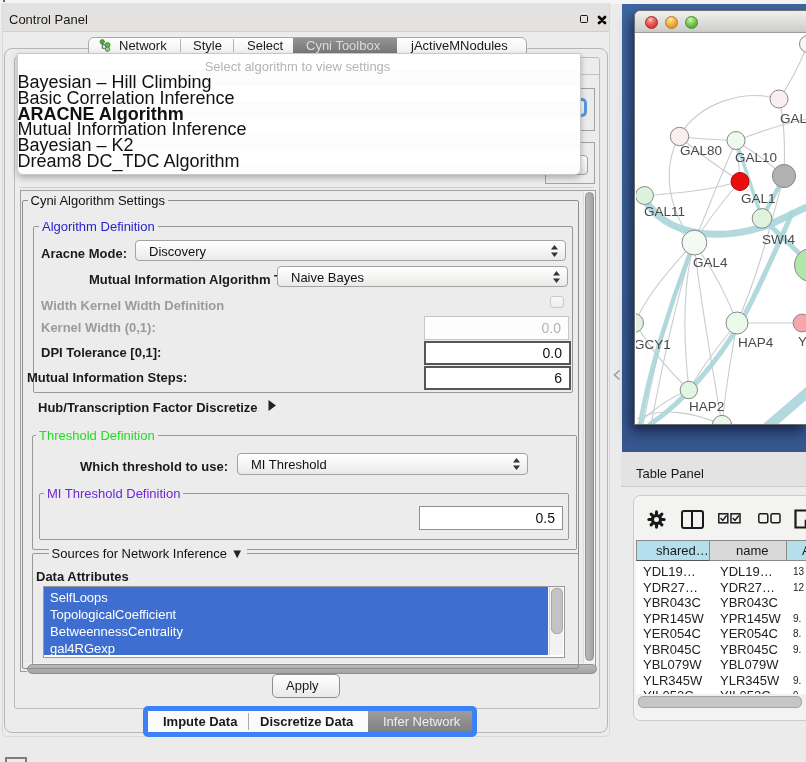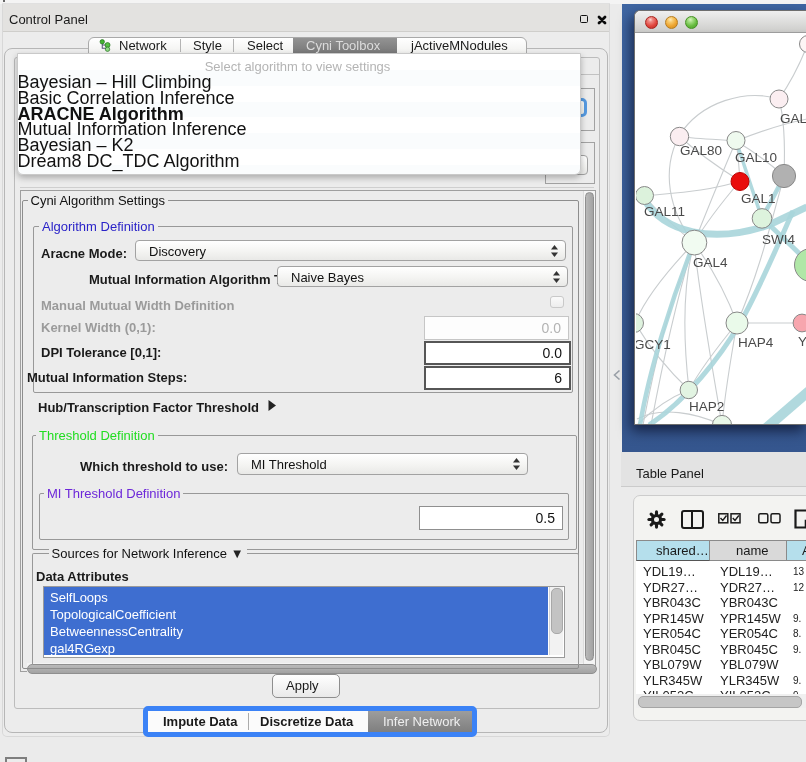--- a/index.html
+++ b/index.html
@@ -92,36 +92,36 @@
         </svg>
     </div>
     <div class="abs lbl b" style="left:38px;top:268px;margin-left:48px;">Mutual Information Algorithm Type:</div>
     <div class="combo" style="left:274px;top:262px;width:289px;height:19px;">
       <span class="ctxt">Naive Bayes</span>
       <svg width="9" height="14" viewBox="0 0 9 14">
           <path d="M4.5 1 L8 5.4 L1 5.4 Z" fill="#333"></path>
           <path d="M4.5 13 L1 8.6 L8 8.6 Z" fill="#333"></path>
         </svg>
     </div>
-    <div class="abs lbl b gray" style="left:38px;top:294px;">Manual Mutual Width Definition</div>
+    <div class="abs lbl b gray" style="left:38px;top:294px;">Width Kernel Width Definition</div>
     <div class="abs" style="left:547px;top:292px;width:12px;height:10px;border:1px solid #c9c9c9;border-radius:3px;background:linear-gradient(#fafafa,#ededed);"></div>
     <div class="abs lbl b gray" style="left:38px;top:316px;">Kernel Width (0,1):</div>
     <div class="fld" style="left:421px;top:312px;width:143px;height:22px;border:1px solid #c6c6c6;background:#fdfdfd;">
       <span class="v" style="color:#b3b3b3;">0.0</span>
     </div>
     <div class="abs lbl b" style="left:38px;top:341px;">DPI Tolerance [0,1]:</div>
     <div class="fld" style="left:421px;top:337px;width:143px;height:20px;border:2px solid #565656;">
       <span class="v">0.0</span>
     </div>
     <div class="abs lbl b" style="left:24px;top:366px;">Mutual Information Steps:</div>
     <div class="fld" style="left:421px;top:362px;width:143px;height:20px;border:2px solid #565656;">
       <span class="v">6</span>
     </div>
 
-    <div class="abs lbl b" style="left:35px;top:396px;">Hub/Transcription Factor Threshold</div>
+    <div class="abs lbl b" style="left:35px;top:396px;">Hub/Transcription Factor Discretize</div>
     <svg class="abs" style="left:264px;top:395px;" width="10" height="13" viewBox="0 0 10 13">
         <path d="M1.5 1 L9 6.5 L1.5 12 Z" fill="#222"></path>
       </svg>
 
     <div class="grp" style="left:29px;top:431px;width:543px;height:113px;">
       <span class="cap" style="left:3px;color:#21dd21;">Threshold Definition</span>
     </div>
     <div class="abs lbl b" style="left:77px;top:455px;">Which threshold to use:</div>
     <div class="combo" style="left:234px;top:449px;width:289px;height:20px;">
       <span class="ctxt">MI Threshold</span>

